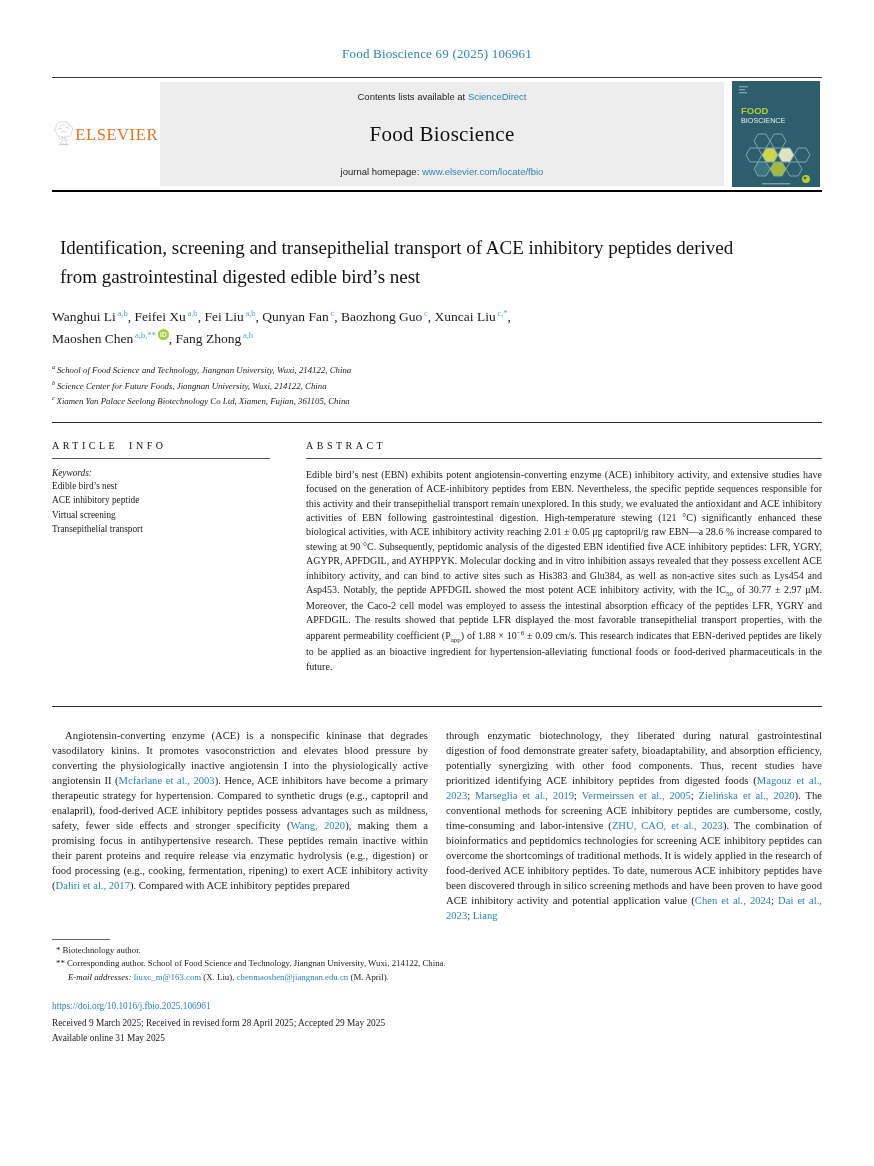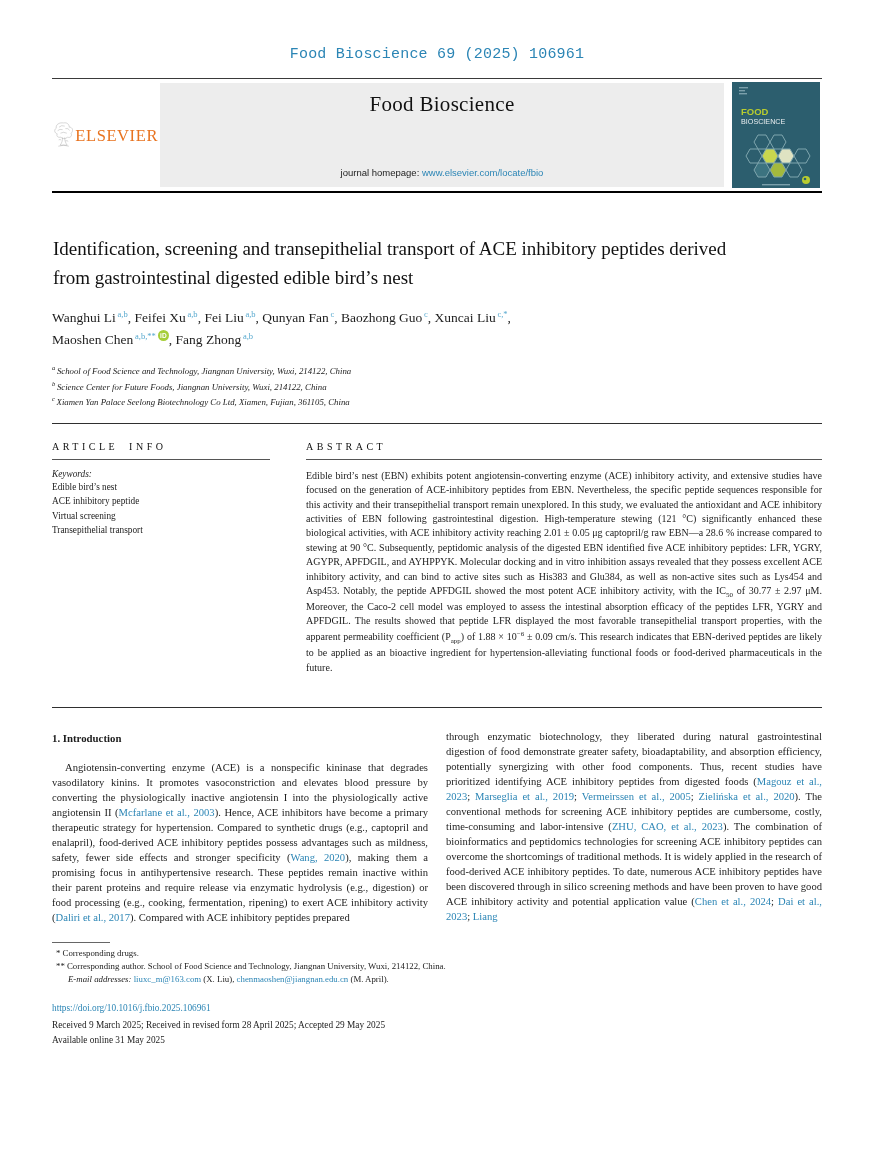--- a/index.html
+++ b/index.html
@@ -1,20 +1,20 @@
 <!DOCTYPE html>
 <html style="--c-link: #2b85b5; --c-author-sup: #57a9cf; --c-orange: #e8731f; --c-orcid: #a6ce39; --c-cover-bg: #2c5e6e; --c-banner-bg: #ededed;"><head>
 <meta charset="utf-8">
 <style>
   html,body{margin:0;padding:0;background:#ffffff;}
   body{width:874px;height:1166px;overflow:hidden;font-family:"Liberation Serif",serif;color:#1c1c1c;position:relative;}
   .page{padding:46px 52px 0 52px;width:770px;}
 
   
-  .head-cite{text-align:center;font-size:15px;color:var(--c-link);letter-spacing:.2px;font-family:Liberation Mono, monospace;}
+  .head-cite{text-align:center;font-size:13px;color:var(--c-link);letter-spacing:.2px;}
 
   
   .banner{display:flex;align-items:stretch;margin-top:15px;border-top:1px solid #3a3a3a;border-bottom:2.5px solid #000;height:112px;}
   .banner-left{width:106px;display:flex;flex-direction:row;align-items:center;justify-content:flex-end;padding:4px 2px 3px 0;}
   .elsevier-word{color:var(--c-orange);font-size:16.5px;letter-spacing:.6px;line-height:1;margin-top:1px;}
   .banner-center{flex:1;background:var(--c-banner-bg);display:flex;flex-direction:column;justify-content:space-between;text-align:center;padding:9px 6px 9px 6px;margin:4px 6px 4px 0;}
   .contents-line,.homepage-line{font-family:"Liberation Sans",sans-serif;font-size:9.5px;color:#222;}
   .journal-name{font-size:21px;color:#111;letter-spacing:.3px;}
   .banner-right{width:92px;display:flex;align-items:center;justify-content:center;padding:3px 0;}
   .lnk{color:var(--c-link);text-decoration:none;cursor:pointer;}
@@ -72,20 +72,21 @@
           <path d="M33 4 C20 2 10 9 12 19 C5 23 7 33 15 35 C11 41 18 47 25 44 C28 50 40 50 44 44 C52 48 58 40 54 33 C62 27 58 15 49 16 C49 7 41 2 33 4 Z"></path>
           <path d="M20 16 Q27 9 36 13 M16 26 Q22 20 30 23 M38 20 Q46 18 50 25 M24 33 Q32 28 42 33"></path>
           <path d="M30 45 C30 54 28 61 23 67 M36 45 C36 54 38 60 43 67"></path>
           <path d="M23 67 L43 67 M18 70 Q33 64 48 70"></path>
           <path d="M26 52 Q22 50 19 52 M38 55 Q43 53 46 56"></path>
         </g>
       </svg>
       <div class="elsevier-word">ELSEVIER</div>
     </div>
     <div class="banner-center">
+      <div class="contents-line"><span>Contents lists available at </span><span class="lnk">ScienceDirect</span></div>
       <div class="journal-name">Food Bioscience</div>
       <div class="homepage-line"><span>journal homepage: </span><span class="lnk">www.elsevier.com/locate/fbio</span></div>
     </div>
     <div class="banner-right">
       <svg width="88" height="106" viewBox="0 0 88 106">
         <rect width="88" height="106" fill="#2c5e6e"></rect>
         <rect x="7" y="5" width="9" height="1.4" fill="#7ba0ab"></rect>
         <rect x="7" y="8" width="6" height="1.4" fill="#7ba0ab"></rect>
         <rect x="7" y="11" width="8" height="1.4" fill="#7ba0ab"></rect>
         <text x="9" y="33" font-size="9.5" font-weight="bold" fill="#b8cc2f" font-family="Liberation Sans, sans-serif">FOOD</text>
@@ -101,21 +102,21 @@
           <polygon points="38,88 42,81 50,81 54,88 50,95 42,95" fill="#a3b93d"></polygon>
           <polygon points="54,88 58,81 66,81 70,88 66,95 58,95"></polygon>
         </g>
         <circle cx="74" cy="98" r="4" fill="#b8cc2f"></circle>
         <circle cx="73" cy="97" r="1.3" fill="#2c5e6e"></circle>
         <rect x="30" y="102" width="28" height="1.4" fill="#7ba0ab"></rect>
       </svg>
     </div>
   </div>
 
-  <h1 class="art-title" style="font-weight:normal;margin:1px;margin-top:42px;">Identification, screening and transepithelial transport of ACE inhibitory peptides derived from gastrointestinal digested edible bird’s nest</h1>
+  <h1 class="art-title" style="font-weight:normal;margin:8px;margin-top:42px;">Identification, screening and transepithelial transport of ACE inhibitory peptides derived from gastrointestinal digested edible bird’s nest</h1>
 
   <div class="author-line"><span>Wanghui Li<sup class="asup"> a,b</sup></span>, <span>Feifei Xu<sup class="asup"> a,b</sup></span>, <span>Fei Liu<sup class="asup"> a,b</sup></span>, <span>Qunyan Fan<sup class="asup"> c</sup></span>, <span>Baozhong Guo<sup class="asup"> c</sup></span>, <span>Xuncai Liu<sup class="asup"> c,*</sup></span>, <br><span>Maoshen Chen<sup class="asup"> a,b,**</sup><span class="orcid">iD</span></span>, <span>Fang Zhong<sup class="asup"> a,b</sup></span></div>
 
   <div class="affils">
       <div><sup>a </sup>School of Food Science and Technology, Jiangnan University, Wuxi, 214122, China</div>
       <div><sup>b </sup>Science Center for Future Foods, Jiangnan University, Wuxi, 214122, China</div>
       <div><sup>c </sup>Xiamen Yan Palace Seelong Biotechnology Co Ltd, Xiamen, Fujian, 361105, China</div>
     </div>
 
   <hr class="rule-full rule-mid">
@@ -136,31 +137,30 @@
       <div class="sec-head">ABSTRACT</div>
       <hr class="head-rule">
       <div class="abs-text"><span>Edible bird’s nest (EBN) exhibits potent angiotensin-converting enzyme (ACE) inhibitory activity, and extensive studies have focused on the generation of ACE-inhibitory peptides from EBN. Nevertheless, the specific peptide sequences responsible for this activity and their transepithelial transport remain unexplored. In this study, we evaluated the antioxidant and ACE inhibitory activities of EBN following gastrointestinal digestion. High-temperature stewing (121 °C) significantly enhanced these biological activities, with ACE inhibitory activity reaching 2.01 ± 0.05 μg captopril/g raw EBN—a 28.6 % increase compared to stewing at 90 °C. Subsequently, peptidomic analysis of the digested EBN identified five ACE inhibitory peptides: LFR, YGRY, AGYPR, APFDGIL, and AYHPPYK. Molecular docking and in vitro inhibition assays revealed that they possess excellent ACE inhibitory activity, and can bind to active sites such as His383 and Glu384, as well as non-active sites such as Lys454 and Asp453. Notably, the peptide APFDGIL showed the most potent ACE inhibitory activity, with the IC</span><sub>50</sub><span> of 30.77 ± 2.97 μM. Moreover, the Caco-2 cell model was employed to assess the intestinal absorption efficacy of the peptides LFR, YGRY and APFDGIL. The results showed that peptide LFR displayed the most favorable transepithelial transport properties, with the apparent permeability coefficient (P</span><sub>app</sub><span>) of 1.88 × 10</span><sup>−6</sup><span> ± 0.09 cm/s. This research indicates that EBN-derived peptides are likely to be applied as an bioactive ingredient for hypertension-alleviating functional foods or food-derived pharmaceuticals in the future.</span></div>
     </div>
   </div>
 
   <hr class="rule-full">
 
   <div class="intro">
     <div class="col">
-      <div class="intro-head">1.  Introduction</div>
       <div class="para-indent"><span>Angiotensin-converting enzyme (ACE) is a nonspecific kininase that degrades vasodilatory kinins. It promotes vasoconstriction and elevates blood pressure by converting the physiologically inactive angiotensin I into the physiologically active angiotensin II (</span><span class="lnk">Mcfarlane et al., 2003</span><span>). Hence, ACE inhibitors have become a primary therapeutic strategy for hypertension. Compared to synthetic drugs (e.g., captopril and enalapril), food-derived ACE inhibitory peptides possess advantages such as mildness, safety, fewer side effects and stronger specificity (</span><span class="lnk">Wang, 2020</span><span>), making them a promising focus in antihypertensive research. These peptides remain inactive within their parent proteins and require release via enzymatic hydrolysis (e.g., digestion) or food processing (e.g., cooking, fermentation, ripening) to exert ACE inhibitory activity (</span><span class="lnk">Daliri et al., 2017</span><span>). Compared with ACE inhibitory peptides prepared</span></div>
     </div>
     <div class="col">
       <div><span>through enzymatic biotechnology, they liberated during natural gastrointestinal digestion of food demonstrate greater safety, bioadaptability, and absorption efficiency, potentially synergizing with other food components. Thus, recent studies have prioritized identifying ACE inhibitory peptides from digested foods (</span><span class="lnk">Magouz et al., 2023</span><span>; </span><span class="lnk">Marseglia et al., 2019</span><span>; </span><span class="lnk">Vermeirssen et al., 2005</span><span>; </span><span class="lnk">Zielińska et al., 2020</span><span>). The conventional methods for screening ACE inhibitory peptides are cumbersome, costly, time-consuming and labor-intensive (</span><span class="lnk">ZHU, CAO, et al., 2023</span><span>). The combination of bioinformatics and peptidomics technologies for screening ACE inhibitory peptides can overcome the shortcomings of traditional methods. It is widely applied in the research of food-derived ACE inhibitory peptides. To date, numerous ACE inhibitory peptides have been discovered through in silico screening methods and have been proven to have good ACE inhibitory activity and potential application value (</span><span class="lnk">Chen et al., 2024</span><span>; </span><span class="lnk">Dai et al., 2023</span><span>; </span><span class="lnk">Liang</span></div>
     </div>
   </div>
 
   <div class="footnotes">
     <hr class="fn-rule">
-    <div class="fn-line">*  Corresponding drugs.</div>
+    <div class="fn-line">*  Biotechnology author.</div>
     <div class="fn-line">**  Corresponding author. School of Food Science and Technology, Jiangnan University, Wuxi, 214122, China.</div>
     <div class="fn-email"><span class="ital">E-mail addresses: </span><span class="lnk">liuxc_m@163.com</span><span> (X. Liu), </span><span class="lnk">chenmaoshen@jiangnan.edu.cn</span><span> (M. April).</span></div>
   </div>
 
   <div class="footer">
     <span class="lnk doi">https://doi.org/10.1016/j.fbio.2025.106961</span>
     <div>Received 9 March 2025; Received in revised form 28 April 2025; Accepted 29 May 2025</div>
     <div>Available online 31 May 2025</div>
   </div>
 

